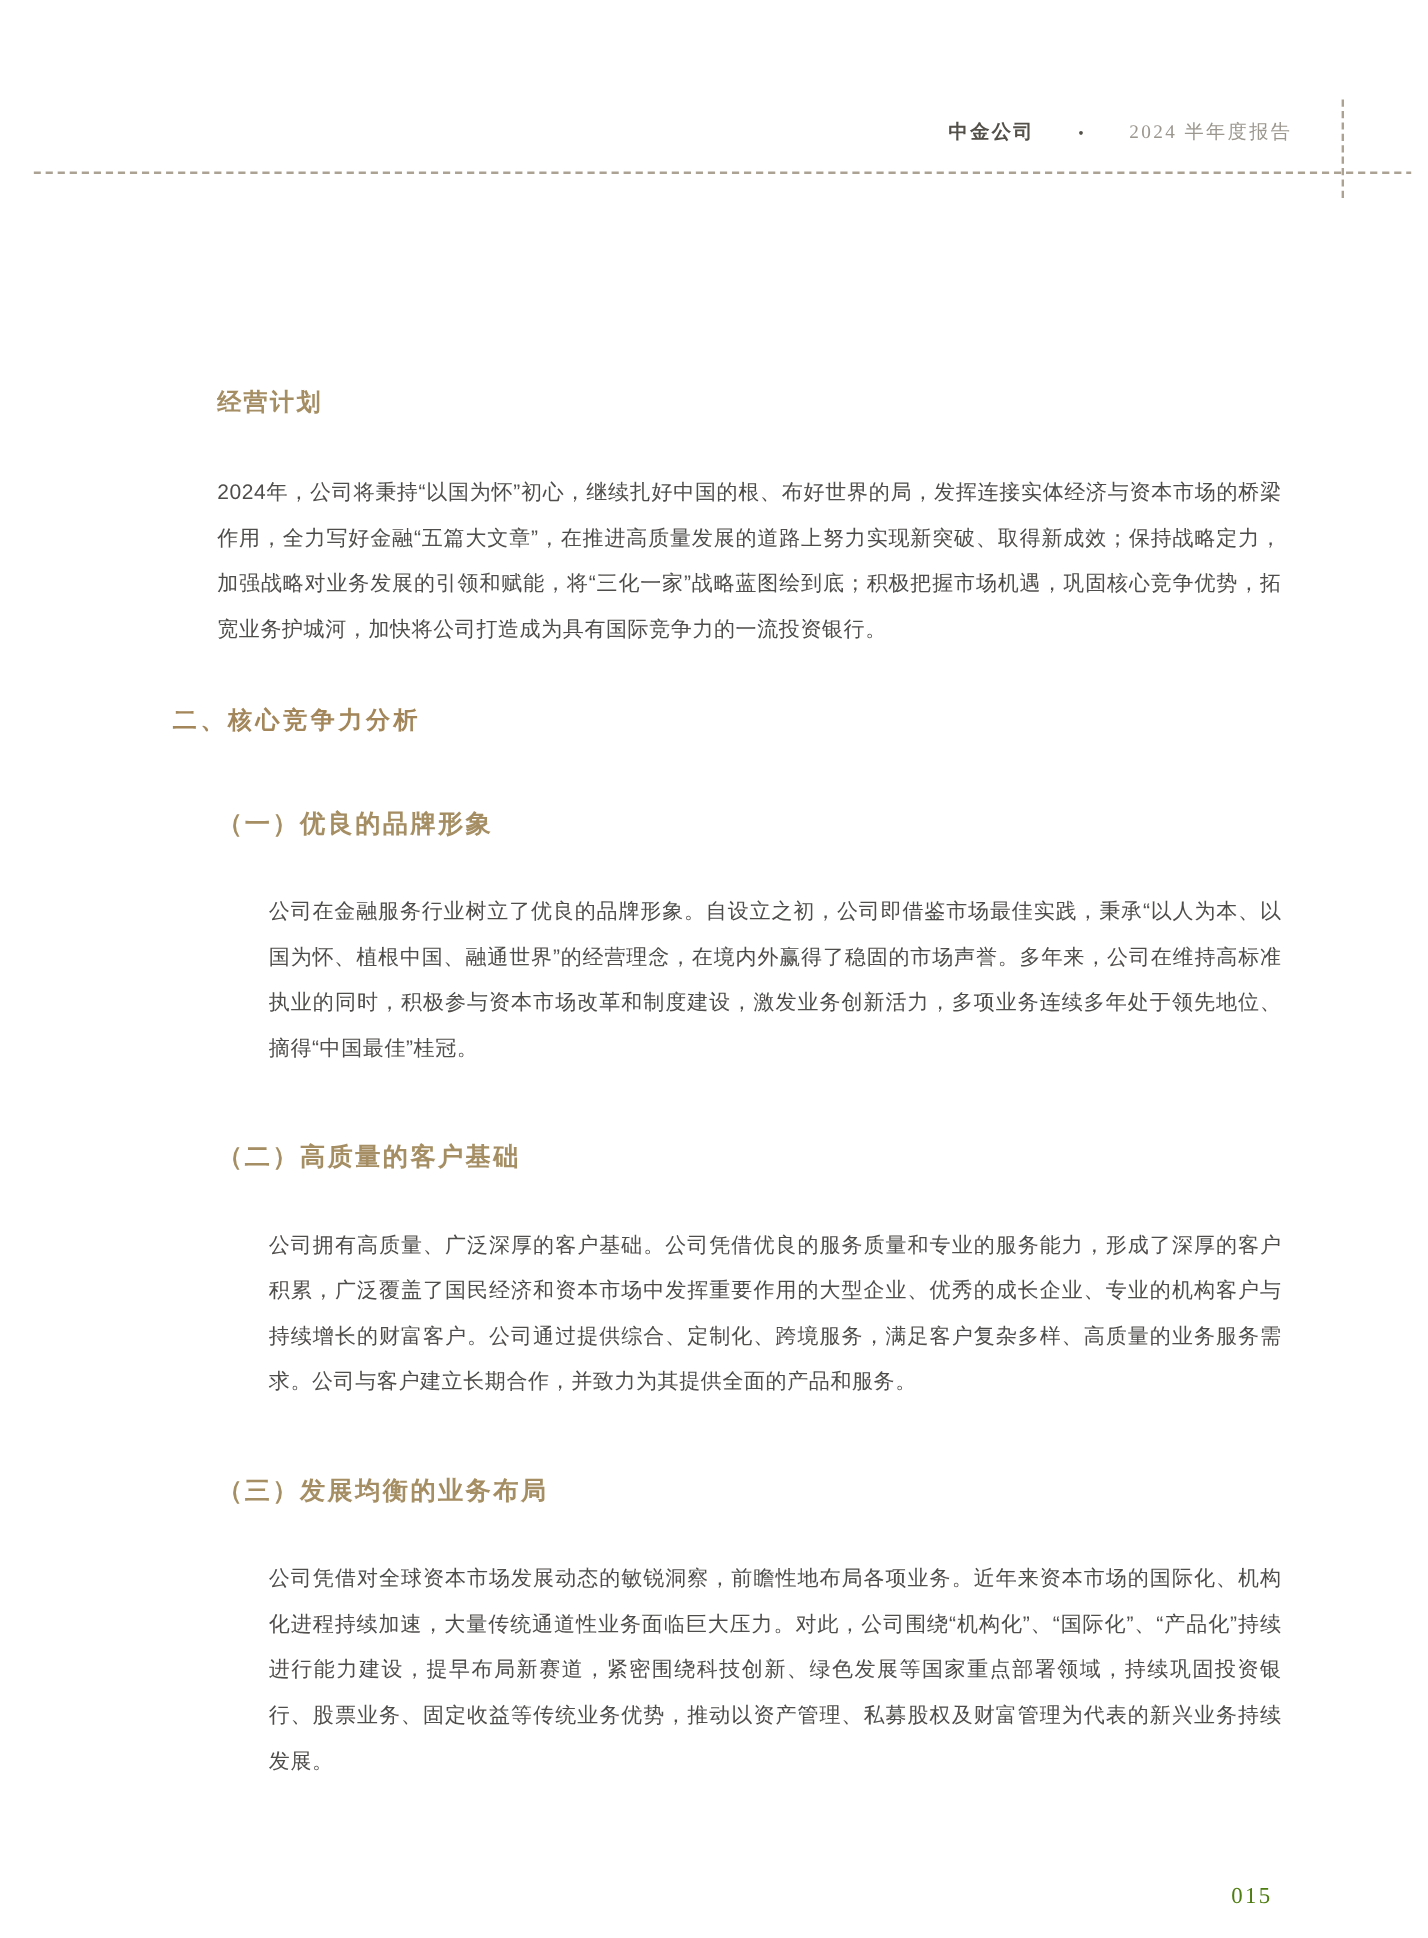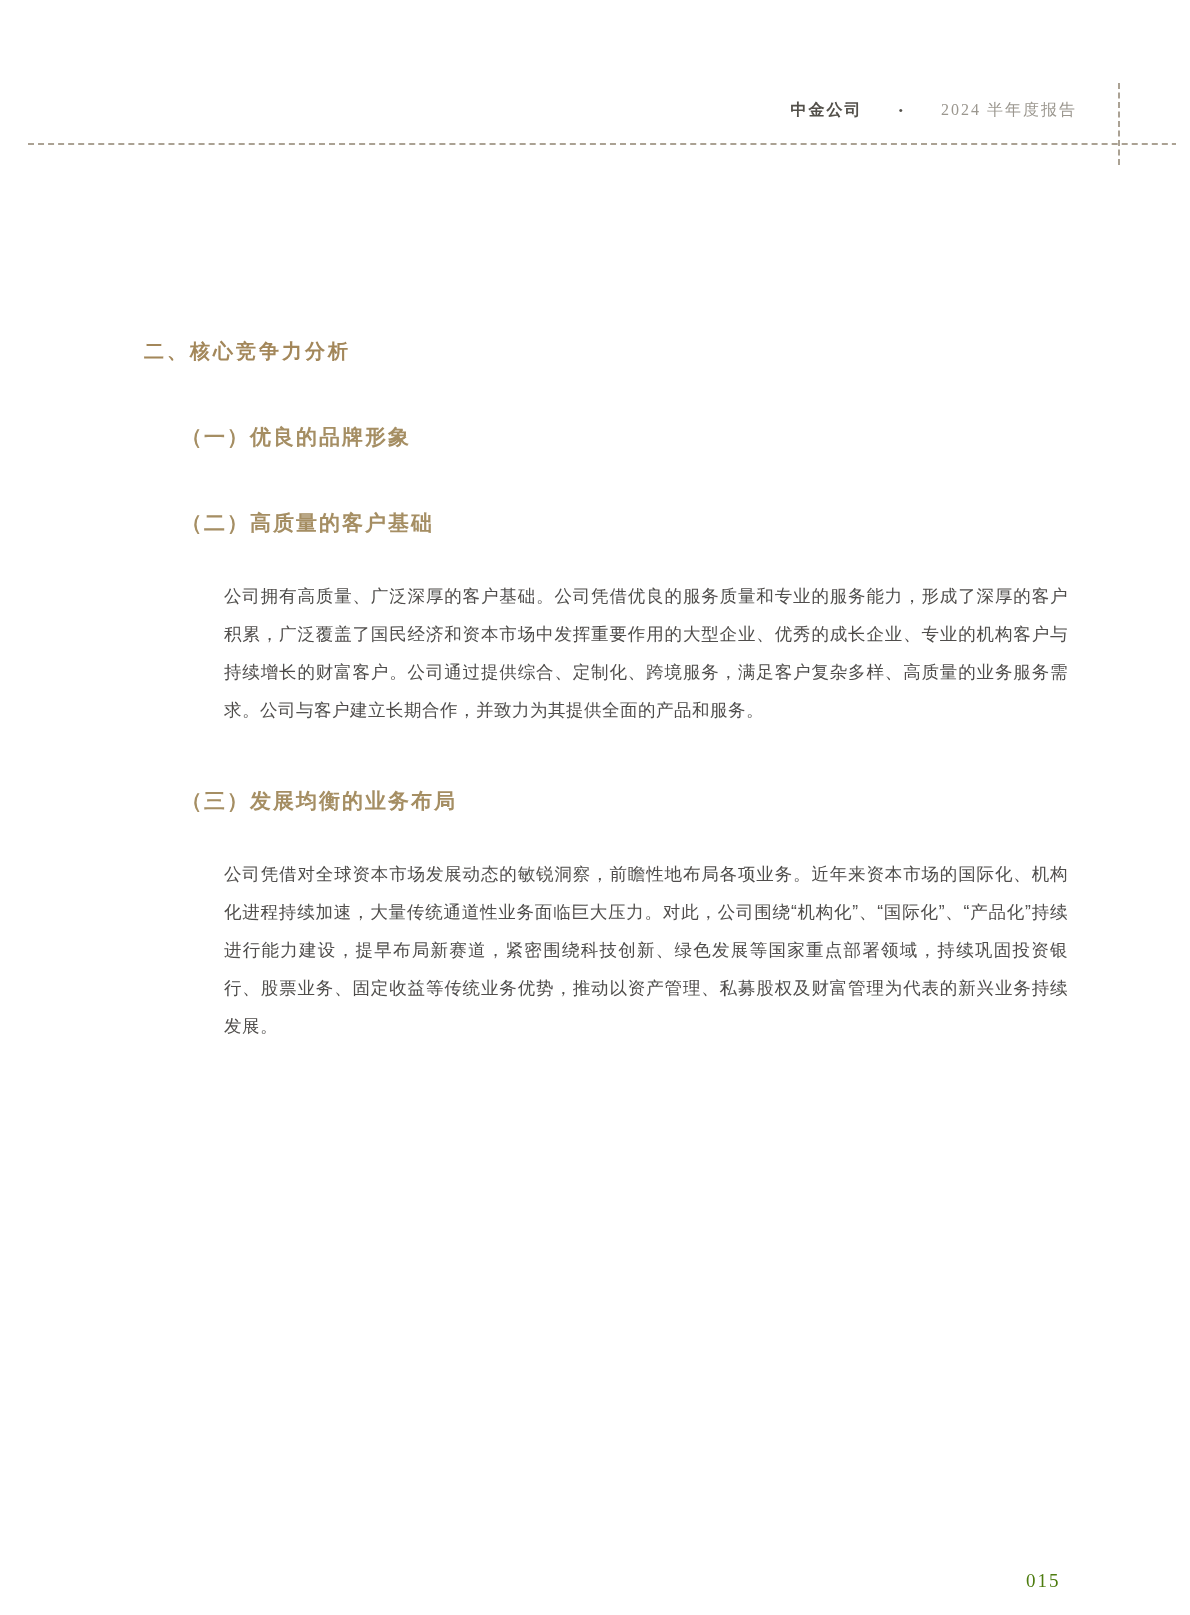--- a/index.html
+++ b/index.html
@@ -105,24 +105,27 @@
 <div class="page">
 
   <div class="header-text">
     <span class="header-company">中金公司</span><span class="header-dot">•</span><span class="header-report">2024 半年度报告</span>
   </div>
   <div class="v-dash"></div>
   <div class="h-dash"></div>
 
   <div class="content">
 
+    <div class="h-plan">经营计划</div>
+    <p class="para">2024年，公司将秉持“以国为怀”初心，继续扎好中国的根、布好世界的局，发挥连接实体经济与资本市场的桥梁作用，全力写好金融“五篇大文章”，在推进高质量发展的道路上努力实现新突破、取得新成效；保持战略定力，加强战略对业务发展的引领和赋能，将“三化一家”战略蓝图绘到底；积极把握市场机遇，巩固核心竞争优势，拓宽业务护城河，加快将公司打造成为具有国际竞争力的一流投资银行。</p>
 
     <div class="h-section">二、核心竞争力分析</div>
 
     <div class="h-sub">（一）优良的品牌形象</div>
+    <p class="para para-indent">公司在金融服务行业树立了优良的品牌形象。自设立之初，公司即借鉴市场最佳实践，秉承“以人为本、以国为怀、植根中国、融通世界”的经营理念，在境内外赢得了稳固的市场声誉。多年来，公司在维持高标准执业的同时，积极参与资本市场改革和制度建设，激发业务创新活力，多项业务连续多年处于领先地位、摘得“中国最佳”桂冠。</p>
 
     <div class="h-sub">（二）高质量的客户基础</div>
     <p class="para para-indent">公司拥有高质量、广泛深厚的客户基础。公司凭借优良的服务质量和专业的服务能力，形成了深厚的客户积累，广泛覆盖了国民经济和资本市场中发挥重要作用的大型企业、优秀的成长企业、专业的机构客户与持续增长的财富客户。公司通过提供综合、定制化、跨境服务，满足客户复杂多样、高质量的业务服务需求。公司与客户建立长期合作，并致力为其提供全面的产品和服务。</p>
 
     <div class="h-sub">（三）发展均衡的业务布局</div>
     <p class="para para-indent">公司凭借对全球资本市场发展动态的敏锐洞察，前瞻性地布局各项业务。近年来资本市场的国际化、机构化进程持续加速，大量传统通道性业务面临巨大压力。对此，公司围绕“机构化”、“国际化”、“产品化”持续进行能力建设，提早布局新赛道，紧密围绕科技创新、绿色发展等国家重点部署领域，持续巩固投资银行、股票业务、固定收益等传统业务优势，推动以资产管理、私募股权及财富管理为代表的新兴业务持续发展。</p>
 
   </div>
 
   <div class="page-number">015</div>

